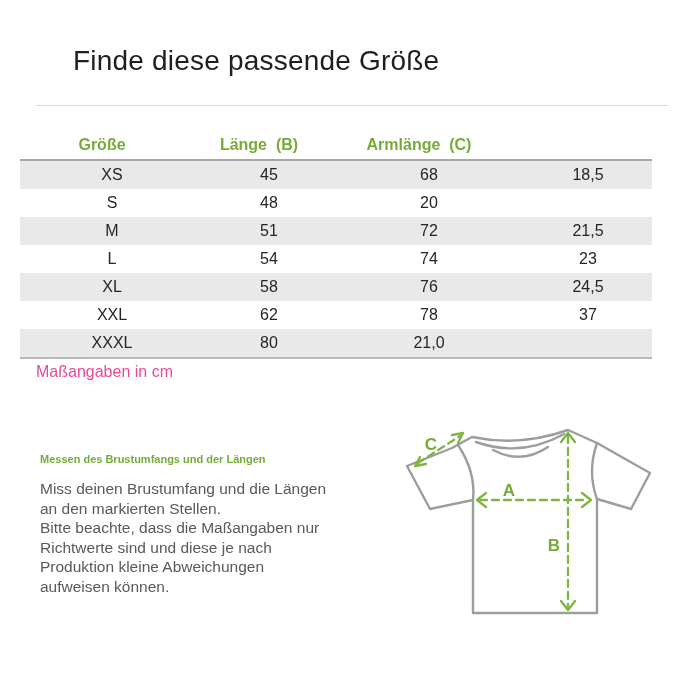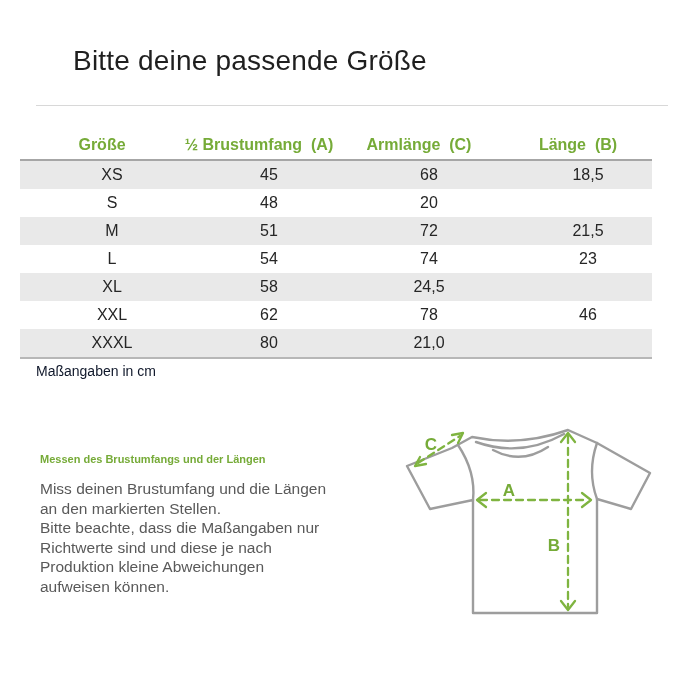--- a/index.html
+++ b/index.html
@@ -48,21 +48,21 @@
     grid-template-columns: 164px 150px 170px 148px;
     height: 28px; line-height: 28px;
   }
   .tbl-row.shaded { background: #e9e9e9; }
   .tbl-row > div {
     text-align: center;
     font-size: 16px; color: #262626; padding-left: 20px;
   }
   .units-note {
     left: 36px; top: 363px;
-    font-size: 14px; color: #0f172a;
+    font-size: 16px; color: #ec4899;
   }
 
   
   .measure-heading {
     left: 40px; top: 453px;
     font-size: 11px; font-weight: bold;
     color: #76ab38;
   }
   .measure-text {
     left: 40px; top: 479px;
@@ -71,30 +71,29 @@
     color: #595959;
     white-space: pre-line;
   }
 
   
   .shirt-diagram { left: 396px; top: 408px; }
 </style>
 </head>
 <body>
 
-<div class="abs page-title">Bitte deine passende Größe</div>
+<div class="abs page-title">Finde diese passende Größe</div>
 
 <div class="abs rule-top"></div>
 
 <div class="abs size-table">
   <div class="tbl-header">
     <div>Größe</div>
-    <div>½ Brustumfang  (A)</div>
+    <div>Länge  (B)</div>
     <div>Armlänge  (C)</div>
-    <div>Länge  (B)</div>
   </div>
   <div class="tbl-body">
     <div class="tbl-row shaded">
       <div>XS</div>
       <div>45</div>
       <div>68</div>
       <div>18,5</div>
     </div>
     <div class="tbl-row">
       <div>S</div>
@@ -109,27 +108,28 @@
     </div>
     <div class="tbl-row">
       <div>L</div>
       <div>54</div>
       <div>74</div>
       <div>23</div>
     </div>
     <div class="tbl-row shaded">
       <div>XL</div>
       <div>58</div>
+      <div>76</div>
       <div>24,5</div>
     </div>
     <div class="tbl-row">
       <div>XXL</div>
       <div>62</div>
       <div>78</div>
-      <div>46</div>
+      <div>37</div>
     </div>
     <div class="tbl-row shaded">
       <div>XXXL</div>
       <div>80</div>
       <div>21,0</div>
     </div>
   </div>
 </div>
 
 <div class="abs units-note">Maßangaben in cm</div>

